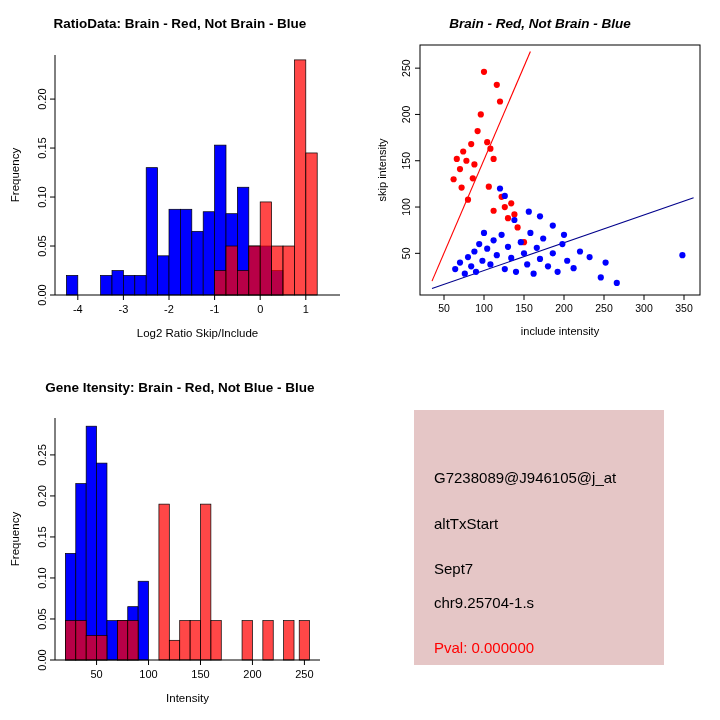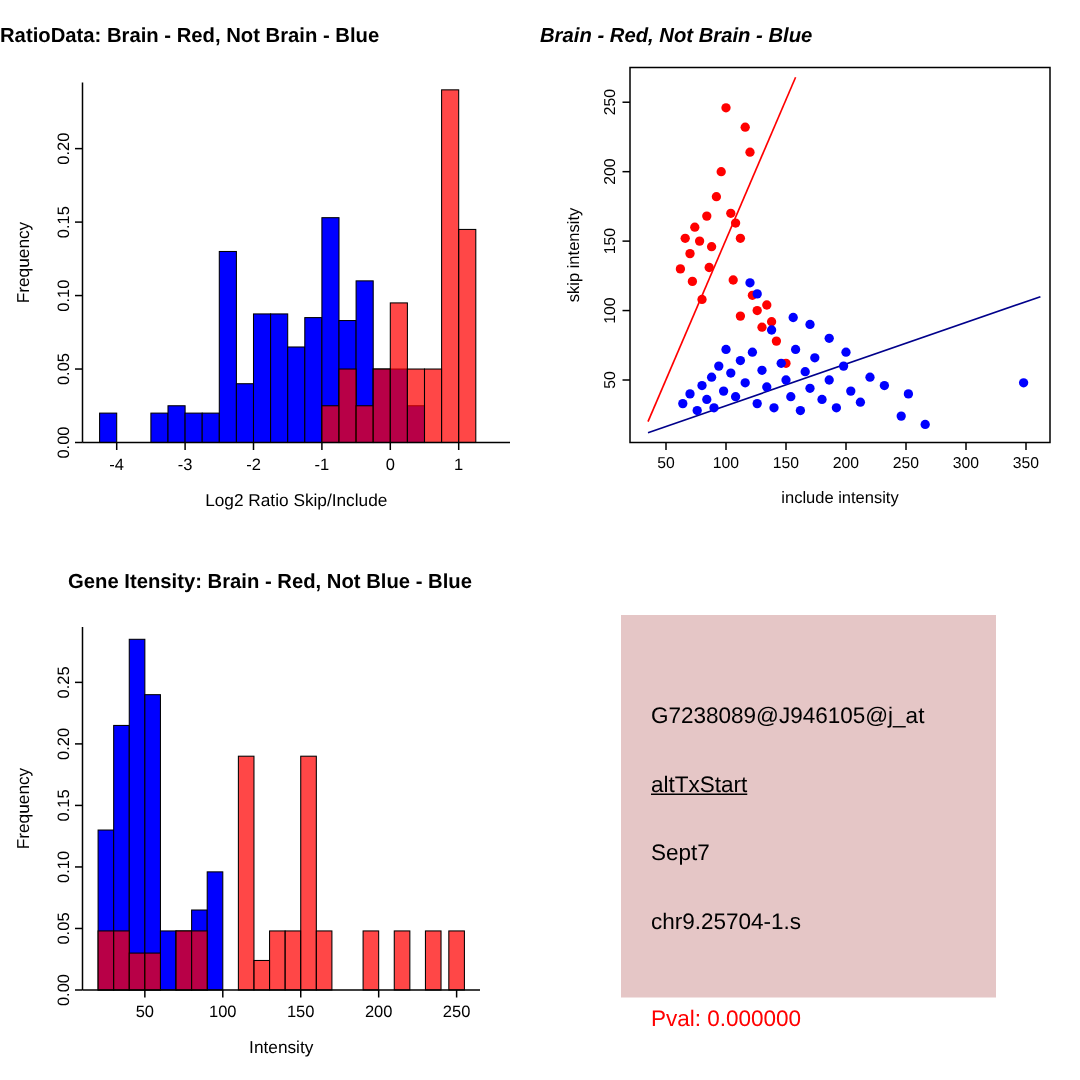--- a/index.html
+++ b/index.html
@@ -6,37 +6,37 @@
   body{
     width:720px;height:720px;
     background:#ffffff;
     font-family:"Liberation Sans", sans-serif;
     color:#000;
     position:relative;
     overflow:hidden;
   }
   .panel{position:absolute;}
   .title{
-    font-size:13.5px;font-weight:bold;text-align:left;
+    font-size:13.5px;font-weight:bold;text-align:center;
     font-family:"Liberation Sans", sans-serif;
   }
   svg{display:block;}
   text{font-family:"Liberation Sans", sans-serif;}
 
   
   #info-panel{
     position:absolute;
     left:414px;top:410px;width:250px;height:255px;
     background:#e5c6c6;
   }
   #info-panel .line{
     position:absolute;left:20px;font-size:15px;color:#000;
     white-space:nowrap;
   }
-  #info-panel .pval{color:#ff0000;margin-top:32px;}
+  #info-panel .pval{color:#ff0000;}
 </style>
 </head>
 <body>
 
 <div class="panel" style="left:0;top:0;width:360px;height:360px;">
   <div class="title" style="position:absolute;left:0;top:16px;width:360px;">RatioData: Brain - Red, Not Brain - Blue</div>
   <svg id="svg-ratio" width="360" height="360">
       <rect x="66.4" y="275.40816326530614" width="11.399999999999991" height="19.591836734693857" fill="#0000ff" fill-opacity="1" stroke="#000" stroke-width="0.7"></rect>
       <rect x="100.6" y="275.40816326530614" width="11.400000000000006" height="19.591836734693857" fill="#0000ff" fill-opacity="1" stroke="#000" stroke-width="0.7"></rect>
       <rect x="112" y="270.51020408163265" width="11.399999999999991" height="24.48979591836735" fill="#0000ff" fill-opacity="1" stroke="#000" stroke-width="0.7"></rect>
@@ -256,17 +256,17 @@
       <text x="46" y="135.93220338983048" text-anchor="middle" font-size="11" transform="rotate(-90 46 135.93220338983048)">0.20</text>
       <line x1="55" y1="94.91525423728811" x2="50" y2="94.91525423728811" stroke="#000" stroke-width="1"></line>
       <text x="46" y="94.91525423728811" text-anchor="middle" font-size="11" transform="rotate(-90 46 94.91525423728811)">0.25</text>
       <text x="187.5" y="342" text-anchor="middle" font-size="11.5">Intensity</text>
       <text x="19" y="179" text-anchor="middle" font-size="11.5" transform="rotate(-90 19 179)">Frequency</text>
     </svg>
 </div>
 
 <div id="info-panel">
   <div class="line" style="top:59px;">G7238089@J946105@j_at</div>
-  <div class="line" style="top:105px;text-decoration:underline;">altTxStart</div>
+  <div class="line" style="top:105px;">altTxStart</div>
   <div class="line" style="top:150px;text-align:right;">Sept7</div>
-  <div class="line" style="top:196px;">chr9.25704-1.s</div>
+  <div class="line" style="top:184px;">chr9.25704-1.s</div>
   <div class="line pval" style="top:229px;">Pval: 0.000000</div>
 </div>
 
 </body></html>

